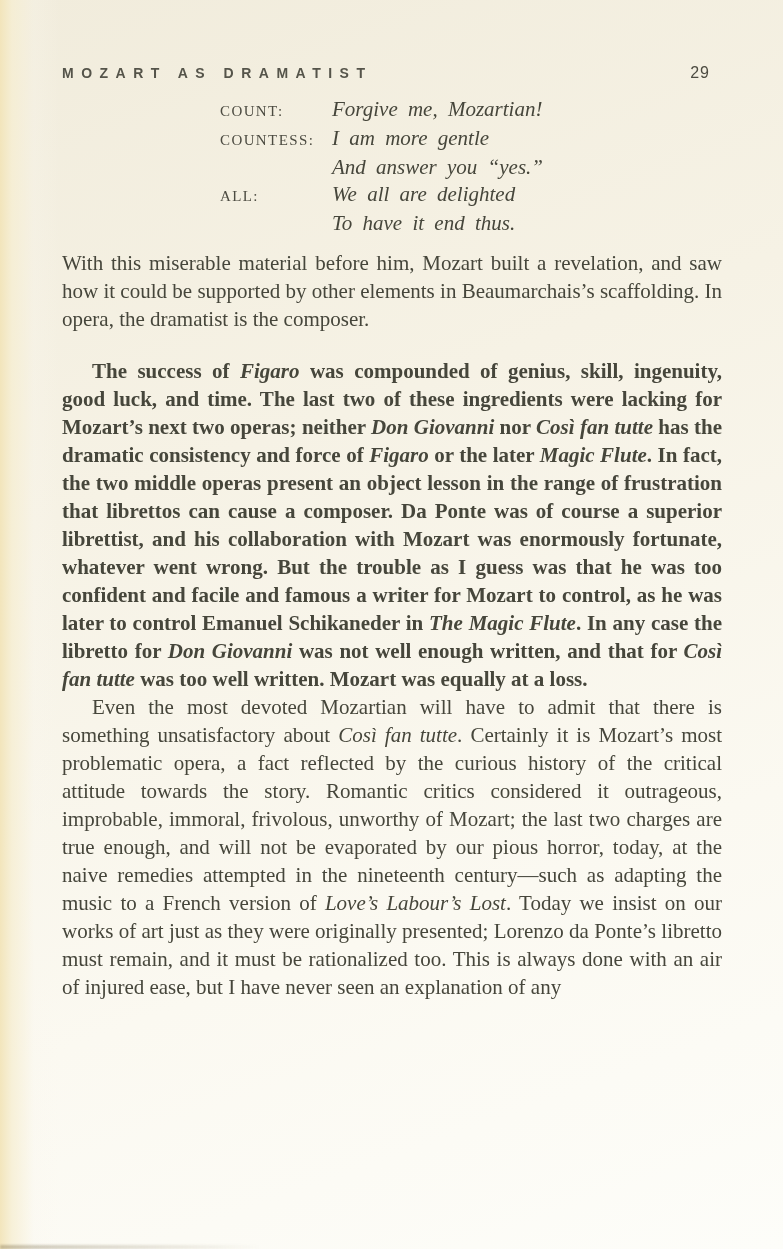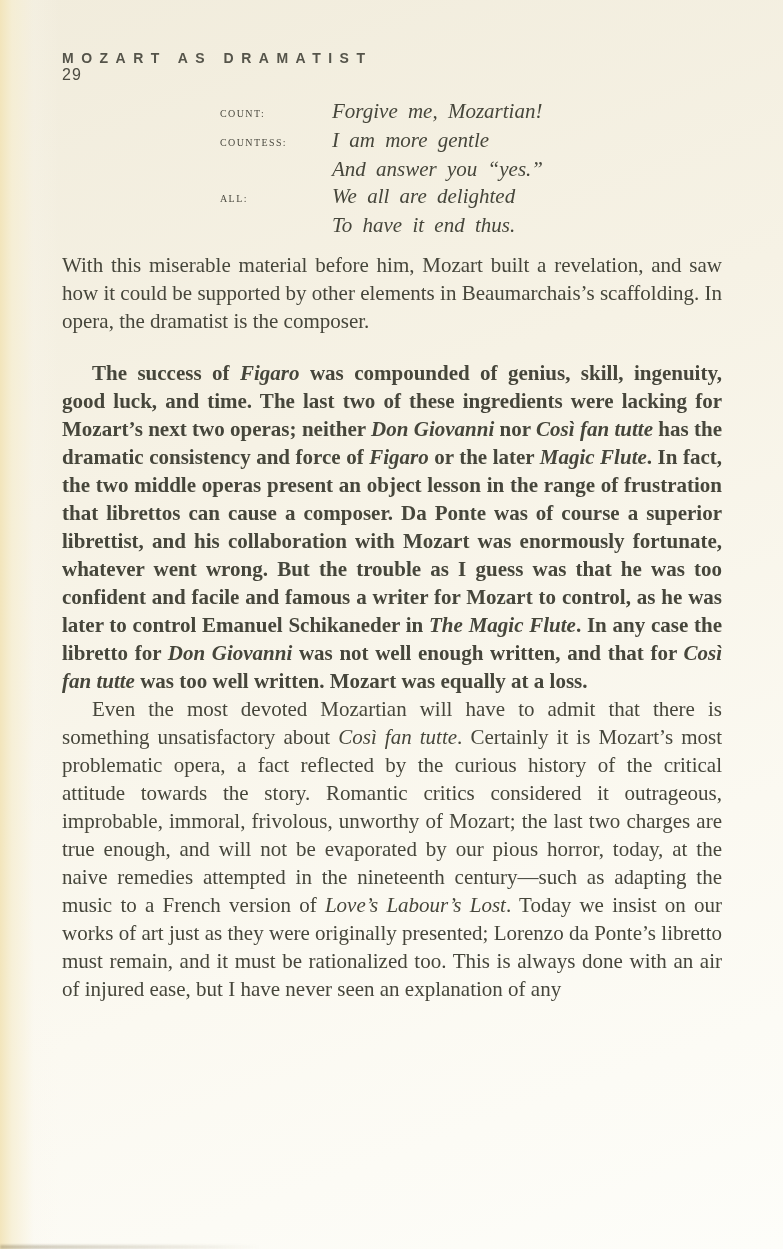--- a/index.html
+++ b/index.html
@@ -22,24 +22,23 @@
     background: linear-gradient(90deg, rgba(110,95,60,0.35), rgba(110,95,60,0));
     filter: blur(1px);
   }
   .content {
     position: absolute;
     left: 62px; top: 0;
     width: 660px;
     color: #46463b;
   }
   .running-head {
-    display: flex; justify-content: space-between; align-items: flex-start;
-    margin-top: 50px;
+    display: flex; justify-content: space-between; align-items: center;
+    margin-top: 64px;
     font-family: "Liberation Sans", sans-serif;
-    flex-direction: column;
   }
   .head-title {
     font-size: 14px; font-weight: 700;
     letter-spacing: 7.5px;
     color: #55544a;
   }
   .page-num {
     font-size: 16px; font-weight: 400;
     letter-spacing: 1px;
     color: #4c4b41;
@@ -54,21 +53,21 @@
   p.intro { margin-top: 24px; }
   p.gap-before { margin-top: 24px; font-weight: bold; }
   p.first-line-indent { text-indent: 30px; }
   .dialogue {
     margin: 14px 0 12px 158px;
     line-height: 27px;
   }
   .drow { display: flex; }
   .dspeaker {
     flex: none; width: 112px;
-    font-size: 10px;
+    font-size: 15px;
     letter-spacing: 1.4px;
     color: #4c4b41;
     font-family: "Liberation Serif", serif;
     padding-top: 2px;
   }
   .dline {
     font-style: italic;
     font-size: 21px;
     word-spacing: 5px;
     color: #46463b;

